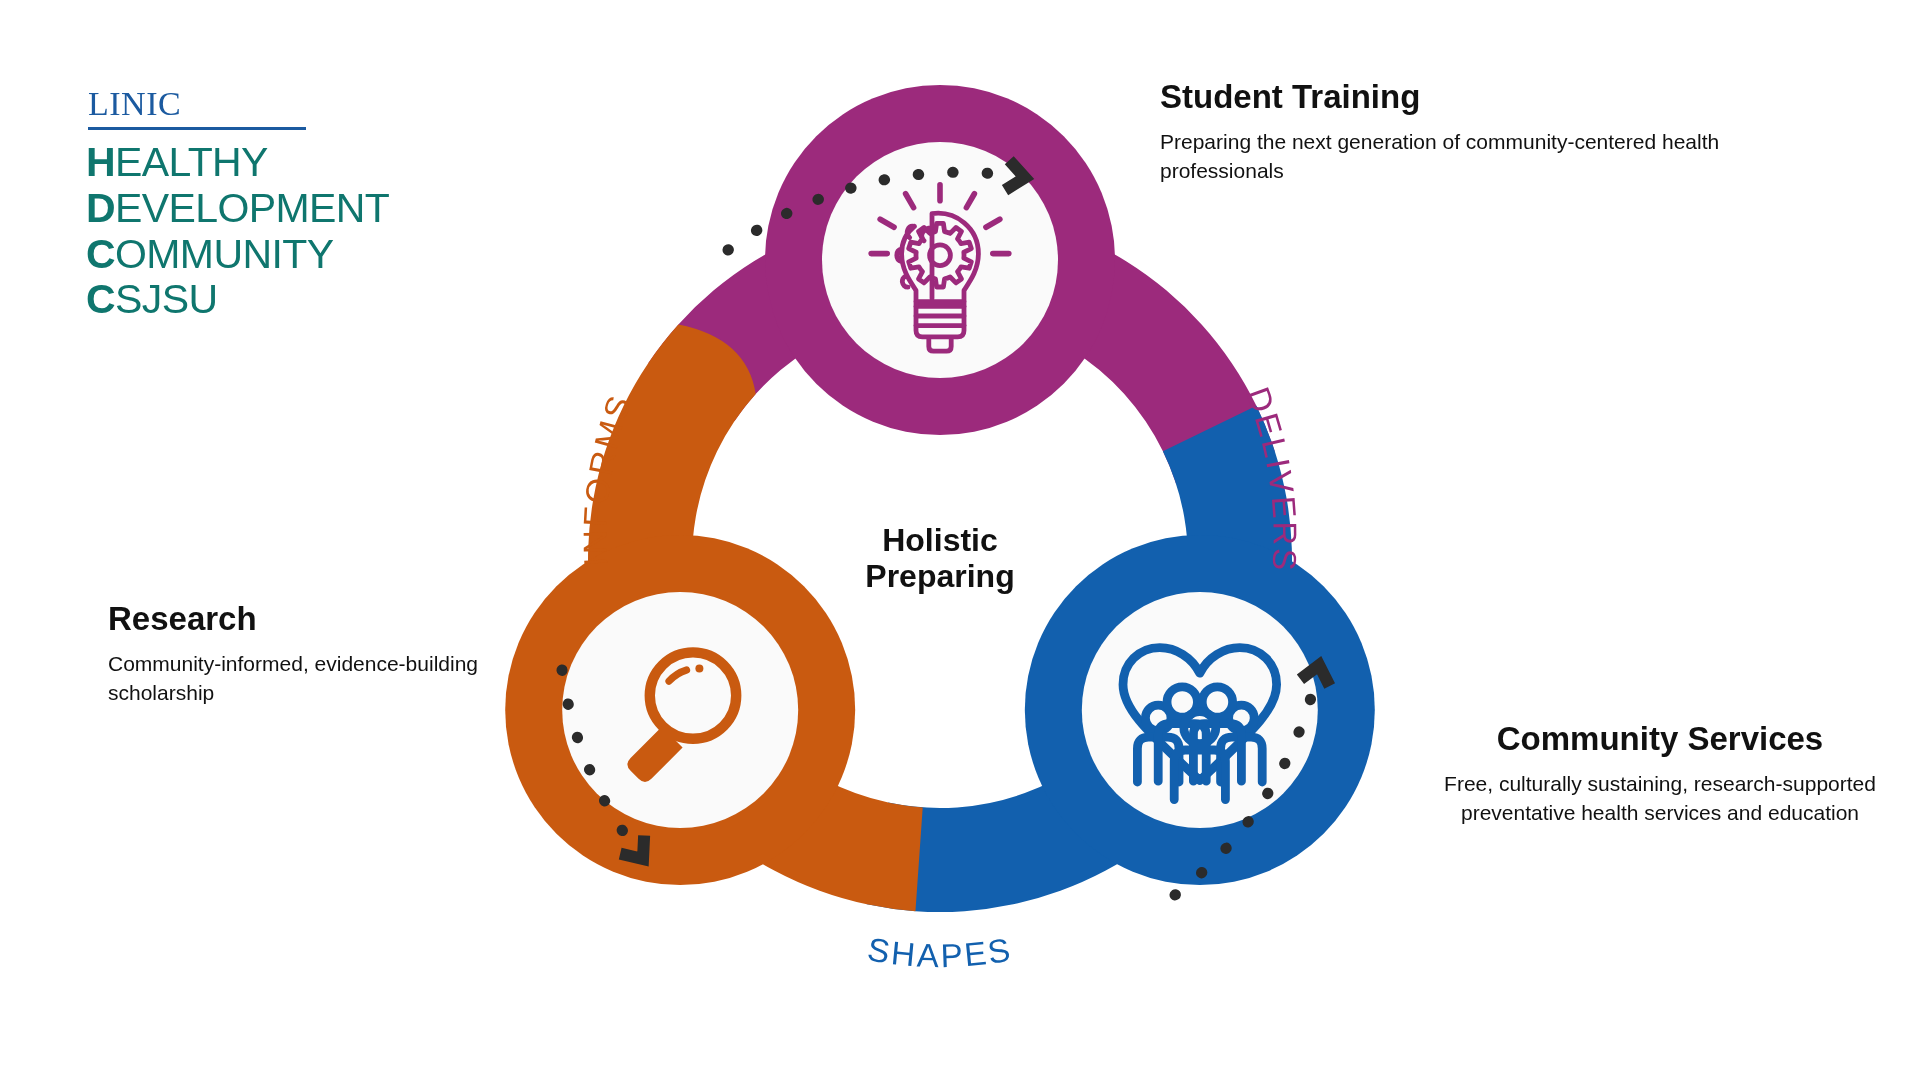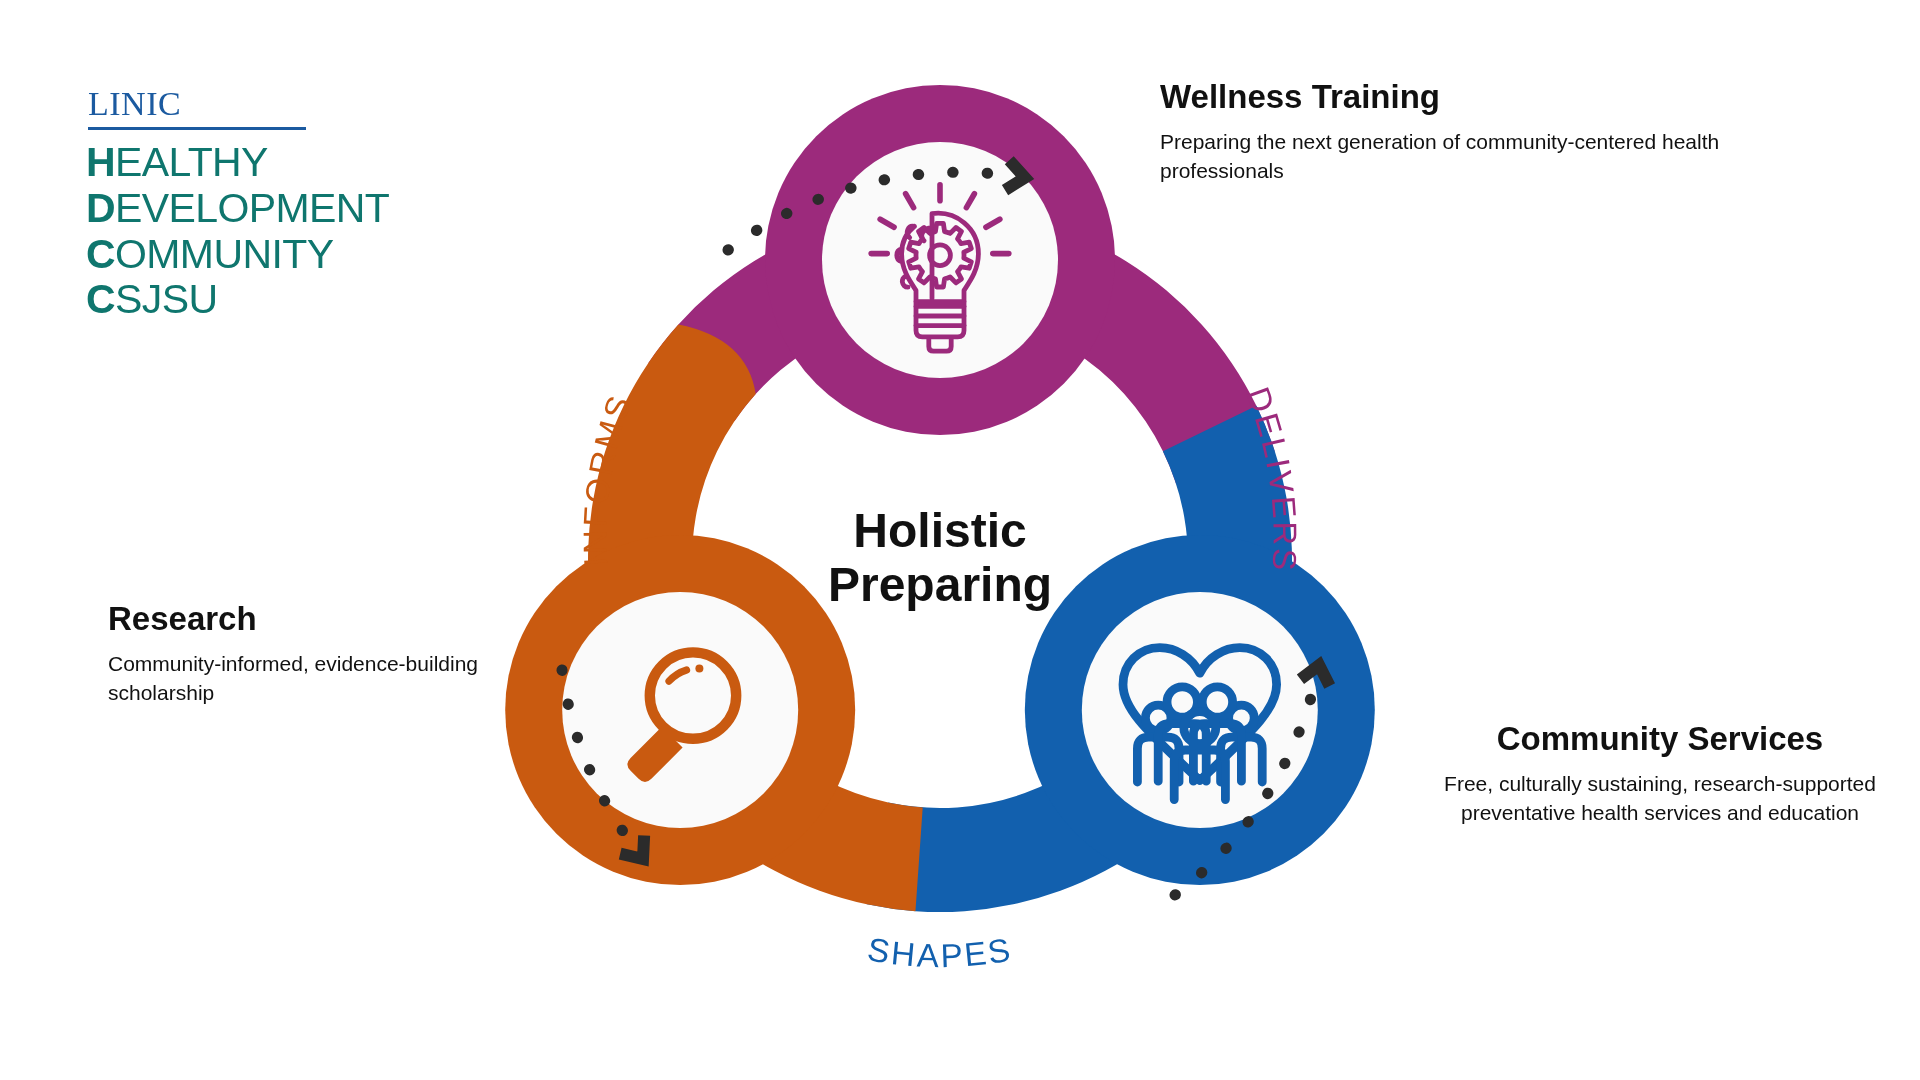--- a/index.html
+++ b/index.html
@@ -85,40 +85,40 @@
     width: 1000px;
     height: 1000px;
     display: flex;
     align-items: center;
     justify-content: center;
     pointer-events: none;
   }
   .center-label .cl-inner {
     text-align: center;
     font-weight: bold;
-    font-size: 48px;
+    font-size: 32px;
     line-height: 1.13;
     color: #111111;
     transform: translateY(-2px);
   }
 </style>
 </head>
 <body>
 
 <div id="logo">
   <div class="sjsu">LINIC</div>
   <div class="rule"></div>
   <div class="lline"><span class="cap">H</span><span>EALTHY</span></div>
   <div class="lline"><span class="cap">D</span><span>EVELOPMENT</span></div>
   <div class="lline"><span class="cap">C</span><span>OMMUNITY</span></div>
   <div class="lline"><span class="cap">C</span><span>SJSU</span></div>
 </div>
 
 <div class="callout" id="callout-student-training">
-  <div class="ct">Wellness Training</div>
+  <div class="ct">Student Training</div>
   <div class="cb">Preparing the next generation of community-centered health professionals</div>
 </div>
 
 <div class="callout" id="callout-community-services">
   <div class="ct">Community Services</div>
   <div class="cb">Free, culturally sustaining, research-supported preventative health services and education</div>
 </div>
 
 <div class="callout" id="callout-research">
   <div class="ct">Research</div>

